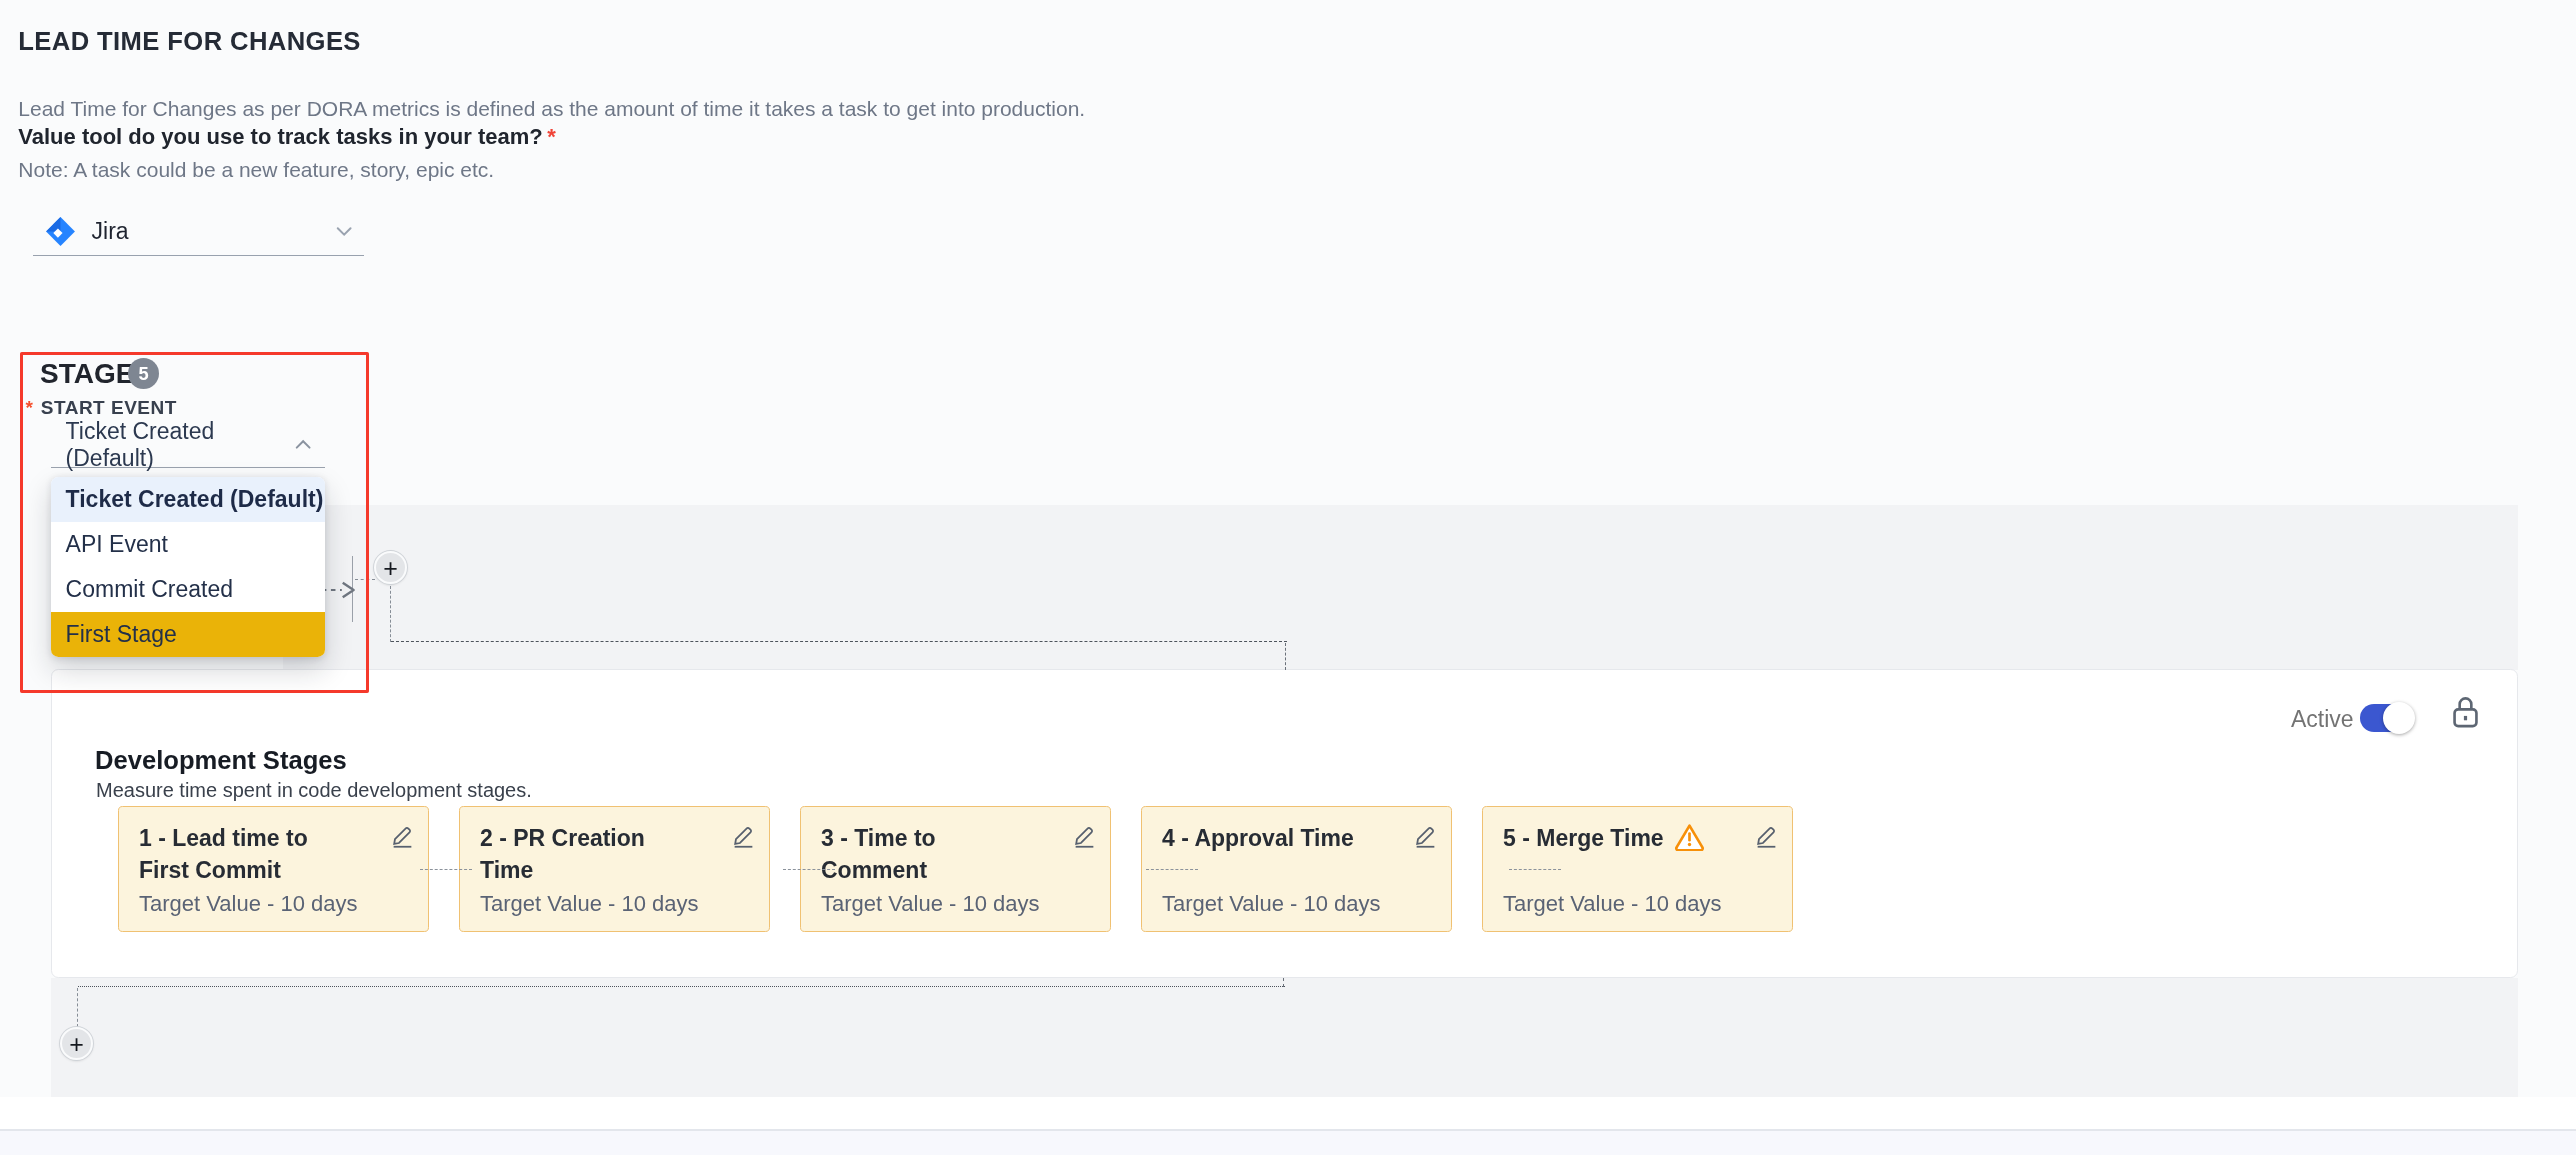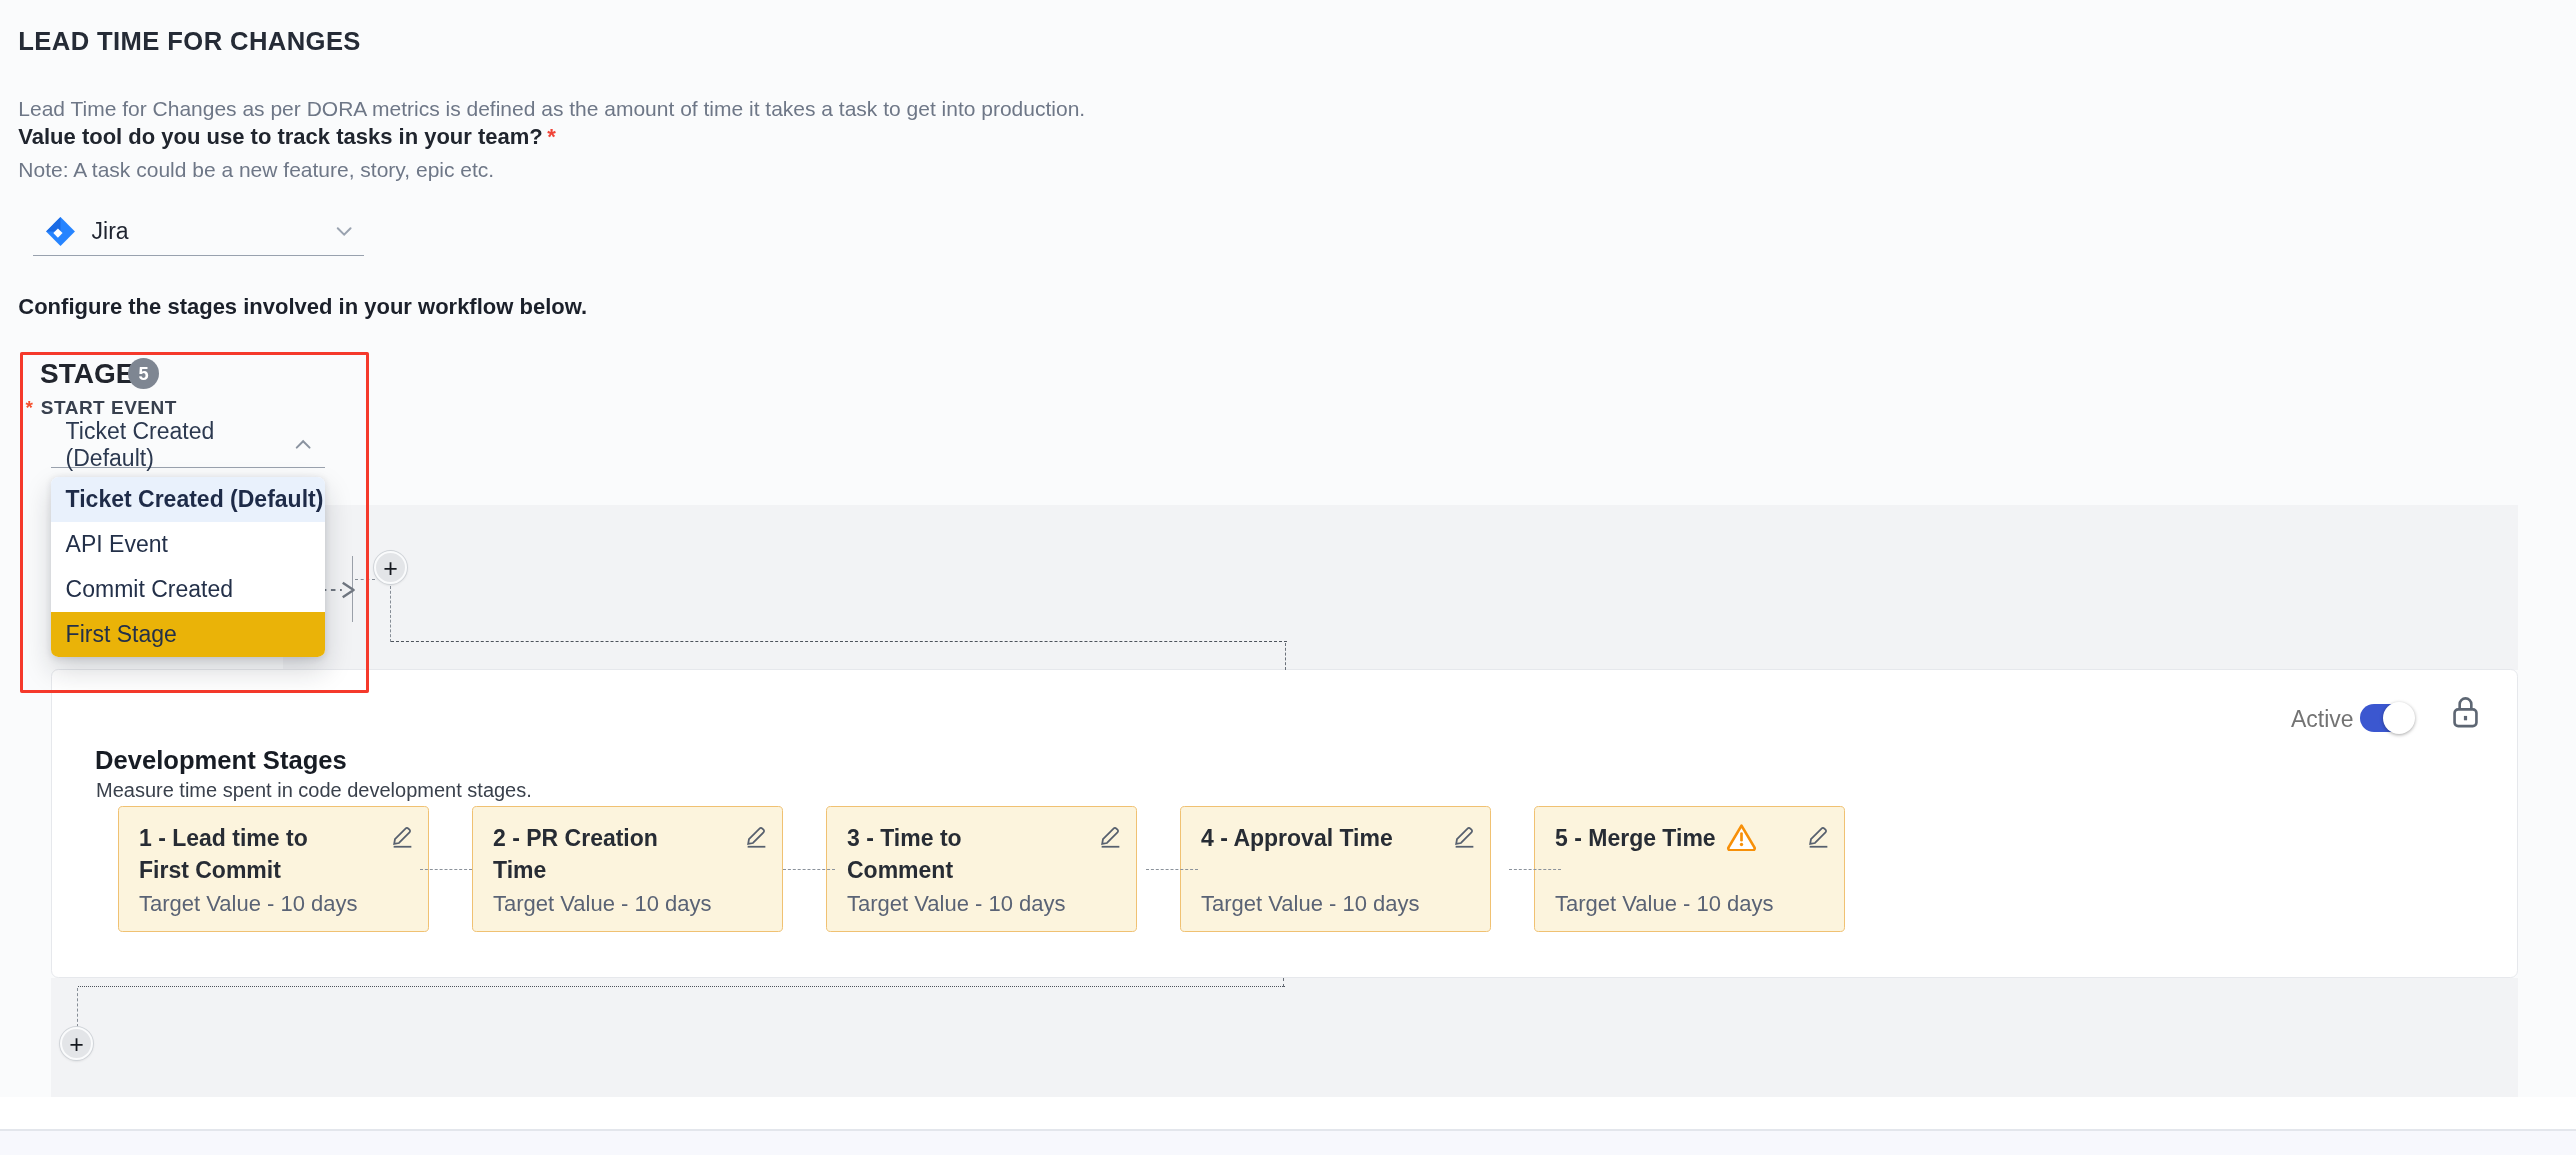--- a/index.html
+++ b/index.html
@@ -82,21 +82,21 @@
   
   .dev-title { left:95px; top:746px; font-size:25.6px; font-weight:600; color:#171c24; }
   .dev-subtitle { left:96px; top:779px; font-size:20px; color:#3a414c; }
   .active-label { left:2291px; top:706px; font-size:23px; color:#737373; }
   .active-toggle { left:2360px; top:704px; width:53px; height:28px; border-radius:14.6px;
     background:#3b57d0; cursor:pointer; }
   .toggle-knob { position:absolute; right:-1.8px; top:-1.8px; width:32px; height:32px;
     border-radius:50%; background:#fff; box-shadow:0 0.9px 3.7px rgba(0,0,0,.35); }
   .lock-btn { left:2448px; top:693px; cursor:pointer; }
 
-  .cards-row { left:110px; top:806px; display:flex; gap:43px;padding-left:8px; }
+  .cards-row { left:110px; top:806px; display:flex; gap:30px;padding-left:8px; }
   .stage-card { width:311px; height:126px; box-sizing:border-box; background:#fcf4dd;
     border:1.8px solid #f0c172; border-radius:4.6px; padding:14.6px 12.8px 0 20px; position:relative; }
   .card-title-row { display:flex; align-items:flex-start; }
   .card-title { font-size:23px; font-weight:700; color:#272c34; line-height:1.4; max-width:216px; }
   .warning-wrap { margin:0 0 0 9.1px; display:none; line-height:0; }
   .stage-card.has-warning .warning-wrap { display:block; }
   .edit-btn { margin-left:auto; margin-top:1.8px; cursor:pointer; line-height:0; background:none; border:none; padding:0; }
   .card-target { position:absolute; left:20px; bottom:13.7px; font-size:22px; color:#5a6375; }
 
   .gap-dash { top:869px; width:52px; border-top:1.8px dashed #8b929b; }
@@ -125,21 +125,20 @@
       </svg>
     </span>
     <span class="tool-select-label">Jira</span>
     <span class="spacer" style="line-height:0;">
       <svg width="18.3" height="12.8" viewBox="0 0 20 14">
           <polyline points="3,3.5 10,10.5 17,3.5" fill="none" stroke="#9aa3b0" stroke-width="2.2" stroke-linecap="round"></polyline>
         </svg>
     </span>
   </div>
 
-  <div class="abs configure-instruction">Configure the stages involved in your workflow below.</div>
 
   <div class="abs gray-top"></div>
   <div class="abs gray-bottom"></div>
   <div class="abs white-strip"></div>
   <div class="abs footer-strip"></div>
 
   <div class="abs dev-panel"></div>
 
   <div class="abs start-node-line"></div>
   <div class="abs arrow-into-line" style="line-height:0;">

